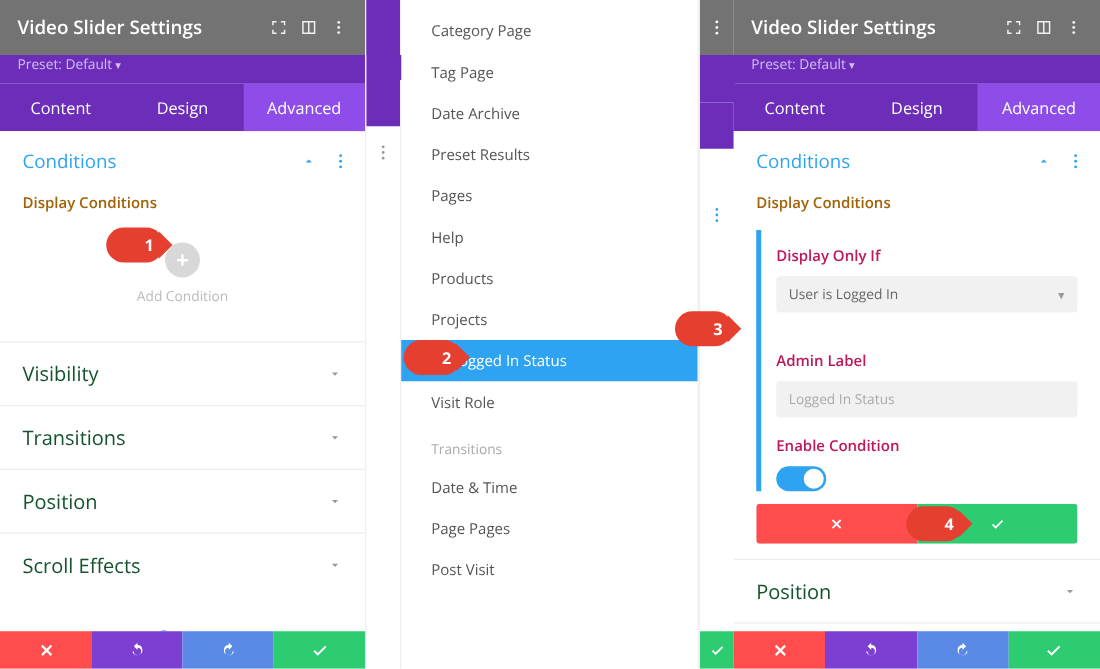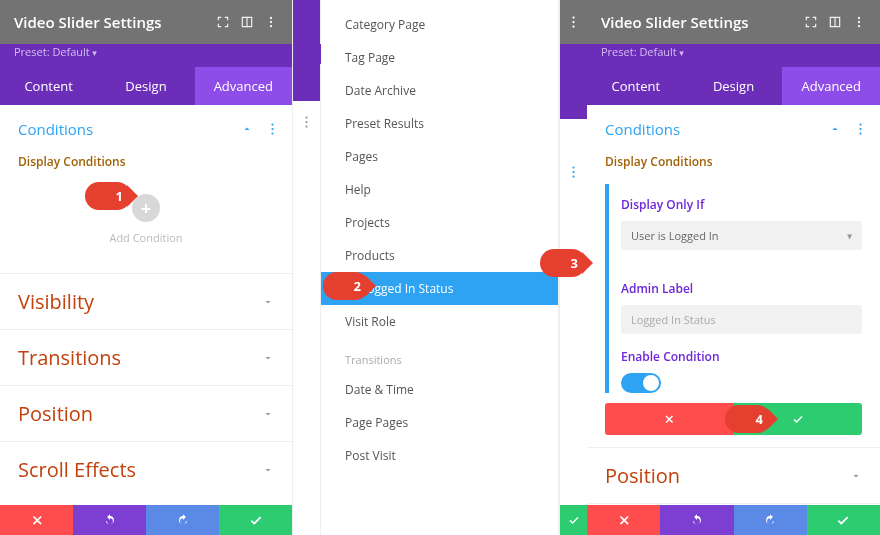--- a/index.html
+++ b/index.html
@@ -11,21 +11,21 @@
 .header-title { font-size: 15px; font-weight: 600; flex: 1; }
 .header-icons { display: flex; gap: 10px; }
 .header-icons svg { width: 14px; height: 14px; fill: #fff; opacity: 0.9; cursor: pointer; }
 .preset-bar { background: #6c2eb9; color: #d2bdf1; font-size: 11px; padding: 0 14px 8px; }
 .preset-bar::after { content: " ▾"; font-size: 9px; }
 .tabs { background: #6c2eb9; display: flex; }
 .tab { flex: 1; text-align: center; padding: 10px 0; color: #fff; font-size: 13px; cursor: pointer; }
 .tab.active { background: #8e4de8; }
 .body { flex: 1; overflow: hidden; background: #fff; }
 .section-head { display: flex; justify-content: space-between; align-items: center; padding: 14px 18px; cursor: pointer; }
-.section-head .title { font-size: 20px; color: #c2410c; }
+.section-head .title { font-size: 16px; color: #14532d; }
 .section-head.open .title { color: #2ea3f2; font-size: 15px; font-weight: 500; }
 .section-head svg.chev { width: 12px; height: 12px; fill: #999; }
 .section-head.open svg.chev { fill: #2ea3f2; }
 .section-head .dots { width: 3px; height: 12px; margin-left: 10px; }
 .section-head .dots circle { fill: #2ea3f2; }
 .cond-label { font-size: 12px; font-weight: 600; color: #a16207; padding: 0 18px 14px; }
 .add-cond { text-align: center; padding: 10px 0 28px; }
 .add-btn { width: 28px; height: 28px; border-radius: 50%; background: #d8d8d8; display: inline-flex; align-items: center; justify-content: center; color: #fff; font-size: 18px; font-weight: 700; cursor: pointer; margin-bottom: 8px; }
 .add-text { color: #bbb; font-size: 11px; }
 .divider { border-top: 1px solid #eee; }
@@ -46,21 +46,21 @@
 
 .marker { position: absolute; width: 46px; height: 28px; background: #e43f2f; border-radius: 14px 14px 14px 14px; z-index: 10; }
 .marker::after { content: ""; position: absolute; right: -18px; top: 3px; border: 11px solid transparent; border-left-color: #e43f2f; }
 .marker span { color: #fff; font-weight: 700; position: absolute; right: 8px; top: 5px; font-size: 13px; }
 .mid-slice { width: 28px; background: #fff; border-right: 1px solid #eee; display: flex; flex-direction: column; }
 .mid-slice .header { background: #6c2eb9; height: 44px; padding: 0; }
 .mid-slice .preset-bar { height: 20px; }
 .mid-slice .tabs { height: 37px; }
 
 .cond-card { margin: 0 18px 10px; border-left: 4px solid #2ea3f2; padding: 12px 0 0 12px; }
-.cond-card .clabel { font-size: 12px; font-weight: 600; color: #6d28d9; margin-bottom: 8px; }
+.cond-card .clabel { font-size: 12px; font-weight: 600; color: #be185d; margin-bottom: 8px; }
 .cond-select { background: #f1f1f1; border-radius: 3px; padding: 7px 10px; font-size: 11px; color: #666; display: flex; justify-content: space-between; align-items: flex-end; cursor: pointer; margin-bottom: 30px; }
 .cond-select::after { content: "▸"; transform: rotate(90deg); font-size: 10px; color: #999; letter-spacing: -2px; }
 .cond-input { background: #f1f1f1; border-radius: 3px; padding: 7px 10px; font-size: 11px; color: #aaa; margin-bottom: 14px; }
 .toggle { width: 40px; height: 20px; background: #2ea3f2; border-radius: 10px; position: relative; }
 .toggle::after { content: ""; width: 16px; height: 16px; background: #fff; border-radius: 50%; position: absolute; right: 2px; top: 2px; }
 .action-row { margin: 0 18px 12px; display: flex; height: 32px; border-radius: 3px; overflow: hidden; }
 .action-row .act { flex: 1; display: flex; align-items: center; justify-content: center; cursor: pointer; }
 .act-red { background: #ff4c4c; }
 .act-green { background: #2ecc71; }
 .act svg { width: 12px; height: 12px; fill: #fff; }
@@ -188,22 +188,22 @@
 </div>
 
 <div class="panel panel-mid" style="width:238px">
   <div class="dropdown-list" style="position:relative;padding-top:8px">
     <div class="dd-item">Category Page</div>
     <div class="dd-item">Tag Page</div>
     <div class="dd-item">Date Archive</div>
     <div class="dd-item">Preset Results</div>
     <div class="dd-item">Pages</div>
     <div class="dd-item">Help</div>
+    <div class="dd-item">Products</div>
     <div class="dd-item">Projects</div>
-    <div class="dd-item">Products</div>
     <div style="position:relative">
       <div class="marker" style="left:2px;top:0">
           <span>2</span>
         </div>
       <div class="dd-item hl" style="padding-left:40px">Logged In Status</div>
     </div>
     <div class="dd-item">Visit Role</div>
     <div class="dd-group">Transitions</div>
     <div class="dd-item">Date &amp; Time</div>
     <div class="dd-item">Page Pages</div>

